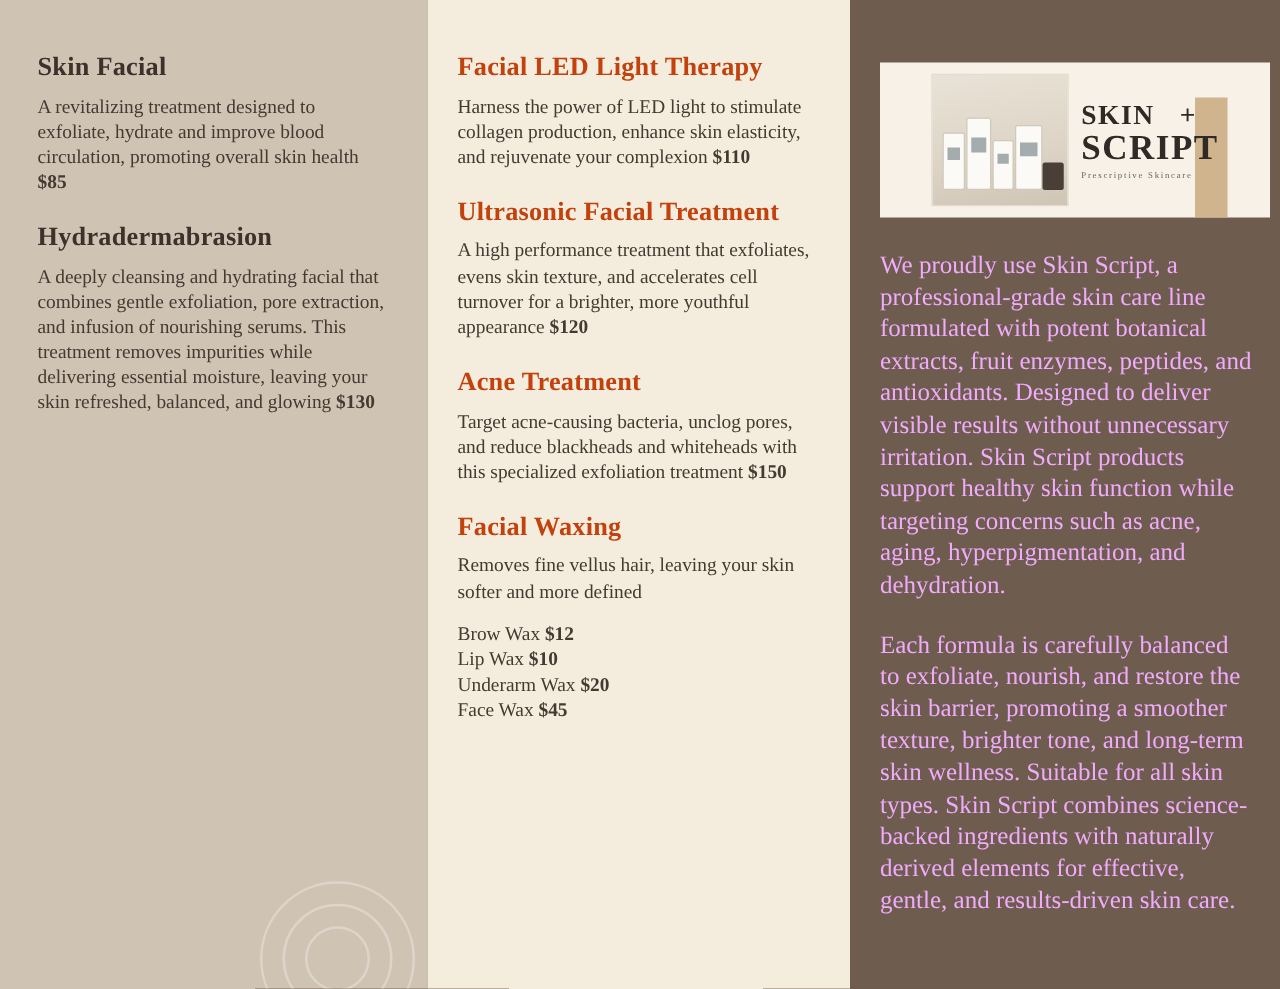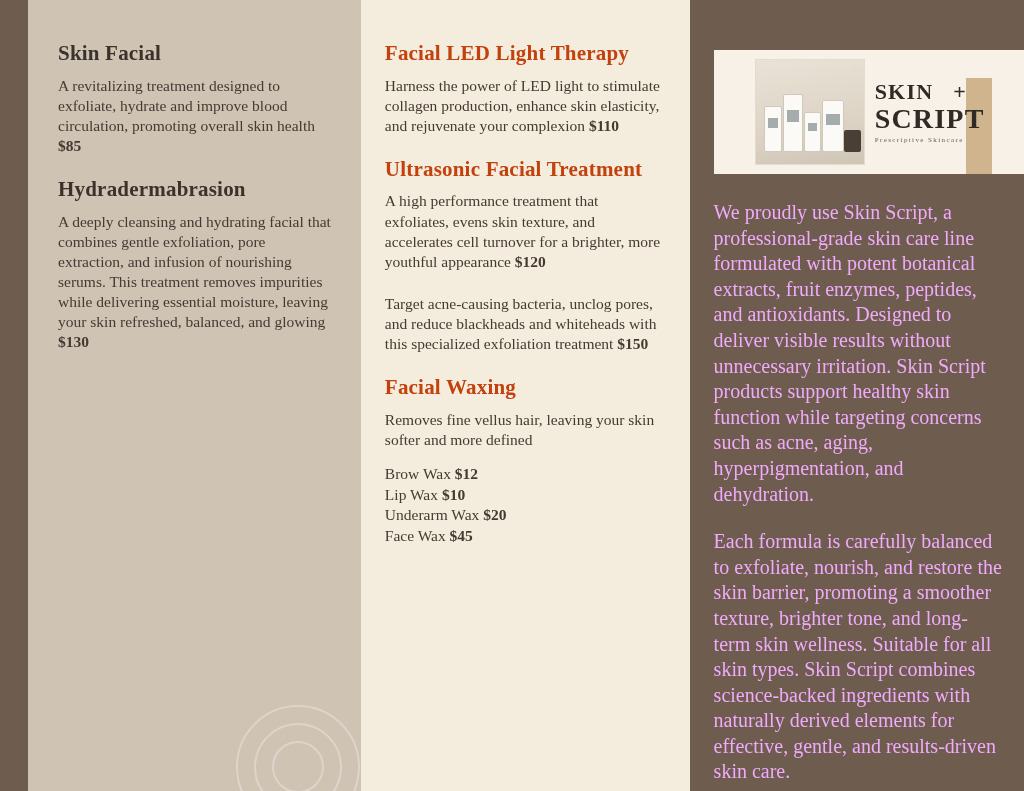--- a/index.html
+++ b/index.html
@@ -23,21 +23,20 @@
 
   
   .panel-left {
     position: relative;
     width: 342px;
     height: 791px;
     background: #cfc3b4;
     overflow: hidden;
     box-sizing: border-box;
     padding: 42px 28px 12px 30px;
-    margin-left: 28px;
   }
   .panel-mid {
     position: relative;
     width: 338px;
     height: 791px;
     background: #f4ecdd;
     overflow: hidden;
     box-sizing: border-box;
     padding: 42px 26px 0 24px;
   }
@@ -220,20 +219,21 @@
       <h2 class="service-title">Facial LED Light Therapy</h2>
       <p class="service-desc"><span>Harness the power of LED light to stimulate collagen production, enhance skin elasticity, and rejuvenate your complexion </span><b>$110</b></p>
     </div>
 
     <div class="block">
       <h2 class="service-title">Ultrasonic Facial Treatment</h2>
       <p class="service-desc"><span>A high performance treatment that exfoliates, evens skin texture, and accelerates cell turnover for a brighter, more youthful appearance </span><b>$120</b></p>
     </div>
 
     <div class="block">
+      <h2 class="service-title">Acne Treatment</h2>
       <p class="service-desc"><span>Target acne-causing bacteria, unclog pores, and reduce blackheads and whiteheads with this specialized exfoliation treatment </span><b>$150</b></p>
     </div>
 
     <div class="block">
       <h2 class="service-title">Facial Waxing</h2>
       <p class="service-desc" style="margin-bottom:0"><span>Removes fine vellus hair, leaving your skin softer and more defined</span></p>
       <ul class="price-list">
         <li><span>Brow Wax </span><b>$12</b></li>
         <li><span>Lip Wax </span><b>$10</b></li>
         <li><span>Underarm Wax </span><b>$20</b></li>

